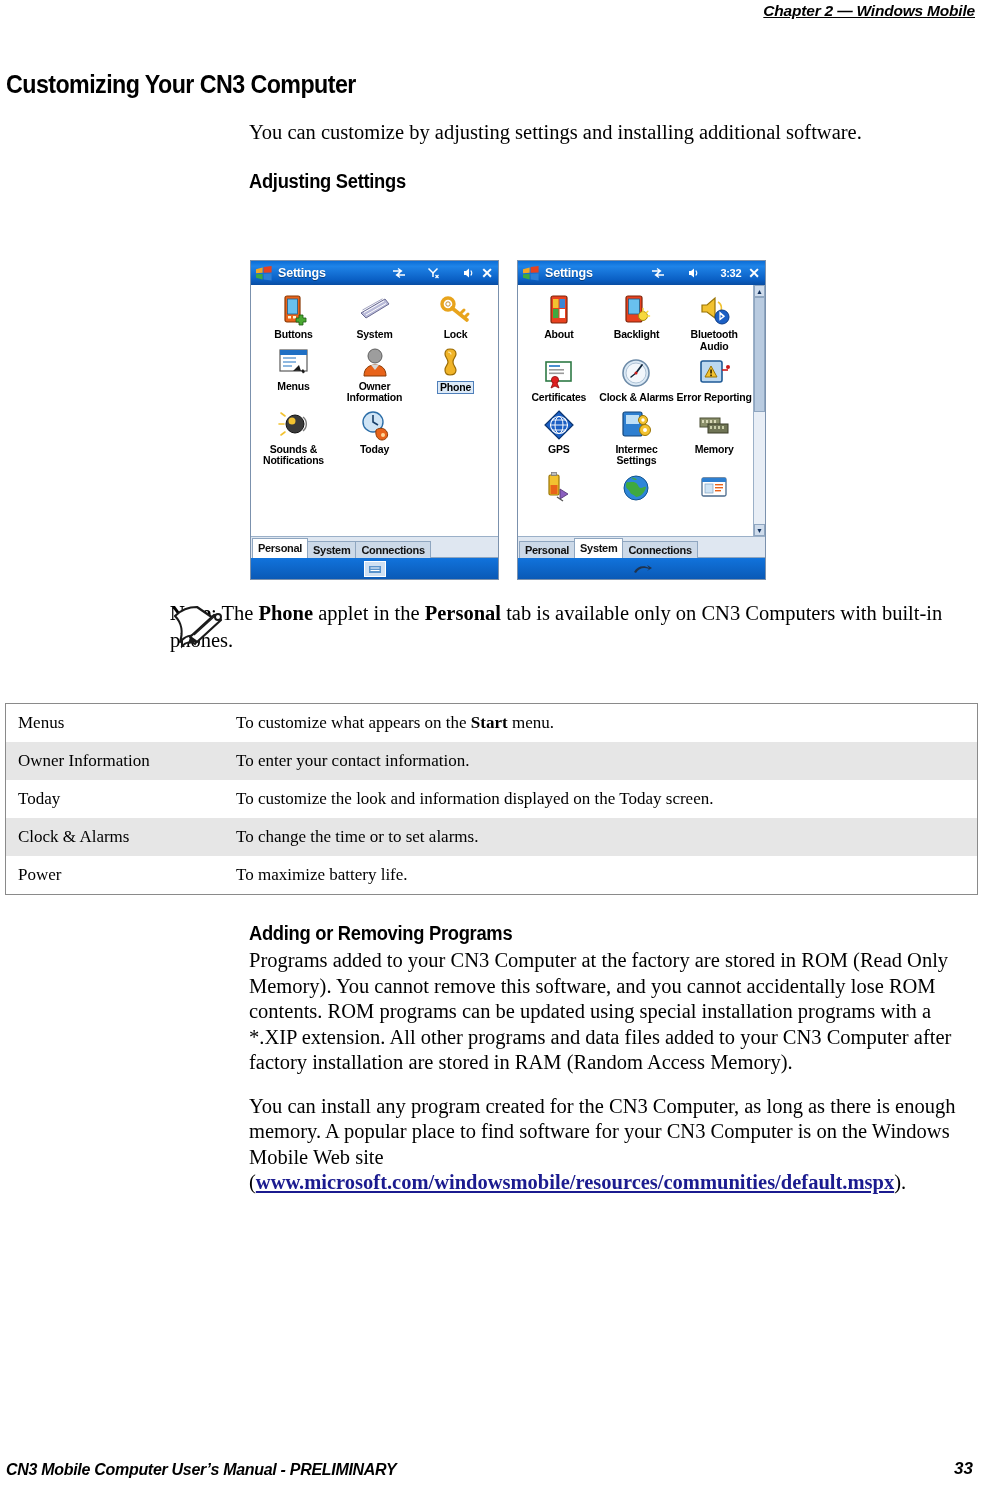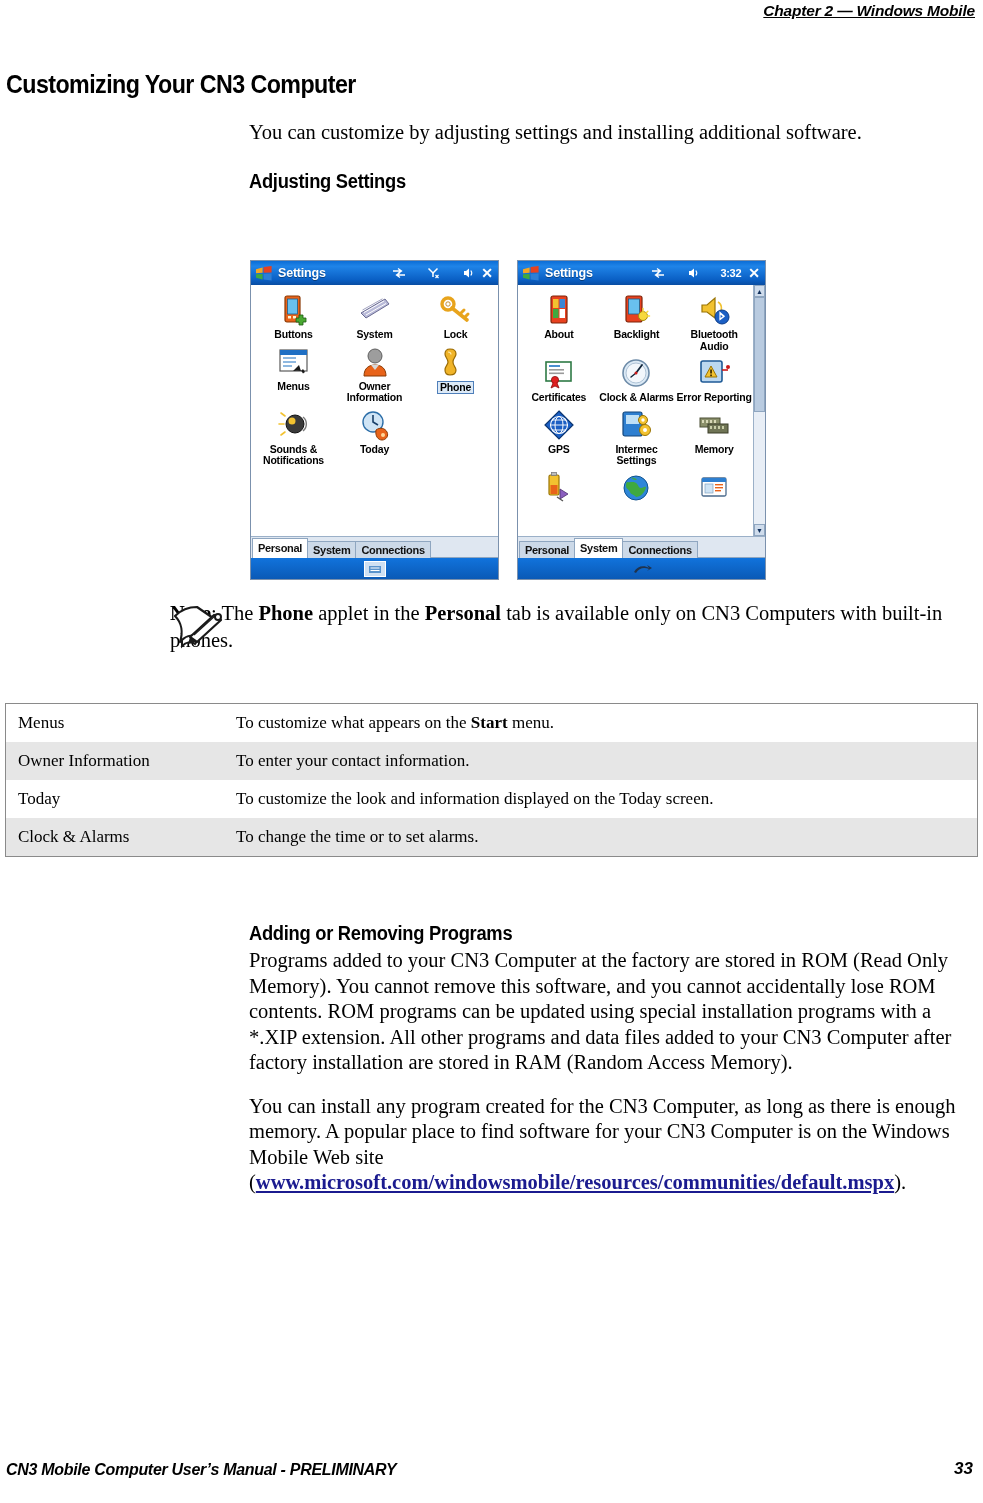--- a/index.html
+++ b/index.html
@@ -661,20 +661,24 @@
       <td>To enter your contact information.</td>
     </tr>
     <tr>
       <td class="term">Today</td>
       <td>To customize the look and information displayed on the Today screen.</td>
     </tr>
     <tr class="alt">
       <td class="term">Clock &amp; Alarms</td>
       <td>To change the time or to set alarms.</td>
     </tr>
+    <tr>
+      <td class="term">Power</td>
+      <td>To maximize battery life.</td>
+    </tr>
   </tbody>
 </table>
 
 <div class="body-col" style="top:922px;">
   <div class="h2-title">Adding or Removing Programs</div>
   <p class="para">Programs added to your CN3 Computer at the factory are stored in ROM (Read Only Memory). You cannot remove this software, and you cannot accidentally lose ROM contents. ROM programs can be updated using special installation programs with a *.XIP extension. All other programs and data files added to your CN3 Computer after factory installation are stored in RAM (Random Access Memory).</p>
   <p class="para" style="margin-top:18px;"><span>You can install any program created for the CN3 Computer, as long as there is enough memory. A popular place to find software for your CN3 Computer is on the Windows Mobile Web site (</span><a class="url" href="#">www.microsoft.com/windowsmobile/resources/communities/default.mspx</a><span>).</span></p>
 </div>
 
 <div class="footer-left">CN3 Mobile Computer User’s Manual - PRELIMINARY</div>

